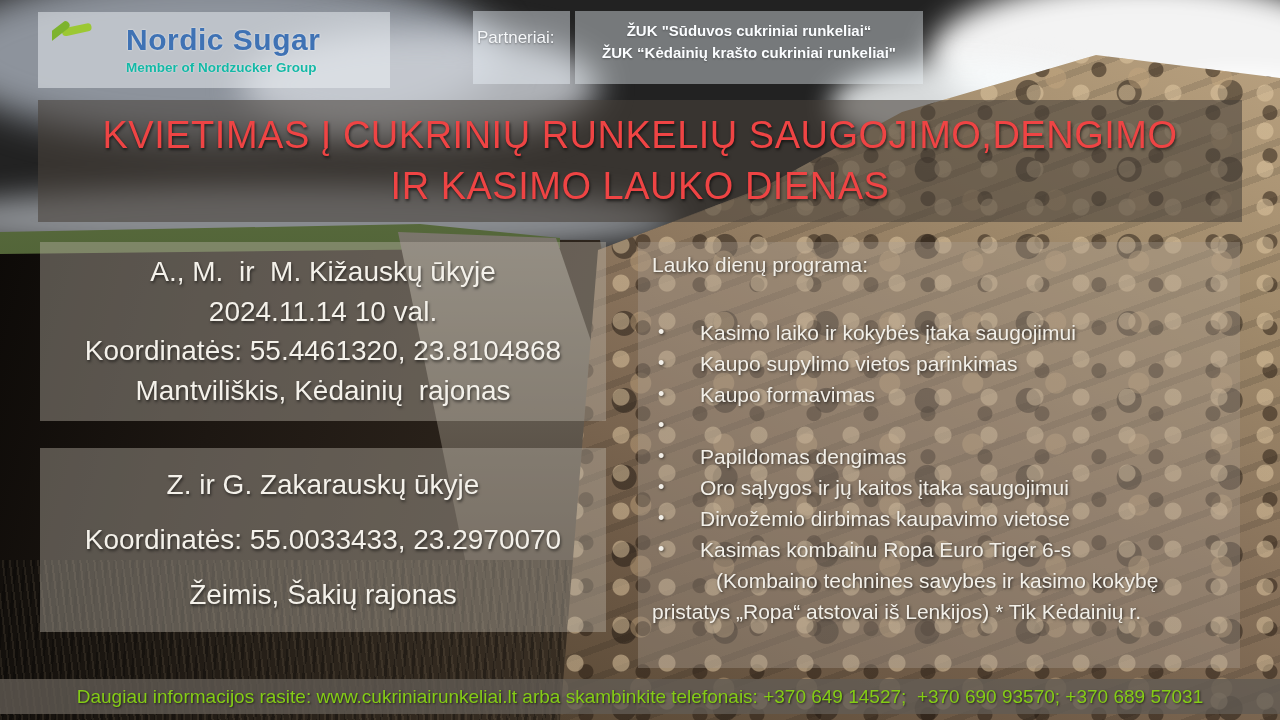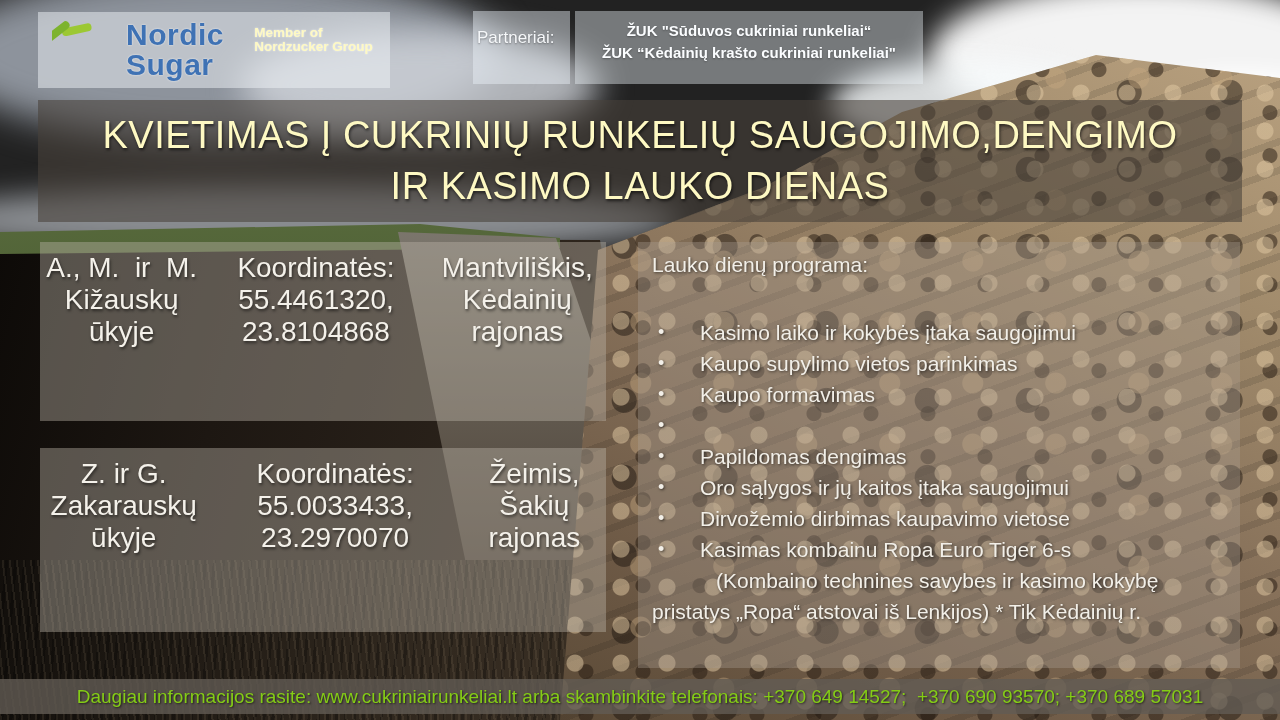--- a/index.html
+++ b/index.html
@@ -58,49 +58,49 @@
     background-size:46px 38px,57px 43px,83px 61px,101px 77px,auto,auto;
   }
   
   .ovl{position:absolute;box-sizing:border-box;}
   .logo-box{
     left:38px;top:12px;width:352px;height:76px;
     background:rgba(238,242,246,0.5);
     display:flex;align-items:center;padding:4px 10px 4px 14px;
   }
   .logo-fan{flex:0 0 auto;margin-right:10px;}
-  .logo-words{display:flex;flex-direction:row;line-height:1;justify-content:flex-end;}
+  .logo-words{display:flex;flex-direction:column;line-height:1;justify-content:flex-end;}
   .logo-title{font-size:30px;font-weight:600;color:#3f72b4;letter-spacing:0.5px;text-shadow:0 0 2px rgba(255,255,255,0.85);}
-  .logo-sub{font-size:13.5px;font-weight:700;color:#fef9c3;margin-top:6px;text-shadow:0 0 2px rgba(255,255,255,0.8);}
+  .logo-sub{font-size:13.5px;font-weight:700;color:#14b8a6;margin-top:6px;text-shadow:0 0 2px rgba(255,255,255,0.8);}
   .partner-label-box{
     left:473px;top:11px;width:97px;height:73px;
     background:rgba(236,242,248,0.45);
     color:#f6f8fa;font-size:17px;
     padding:17px 0 0 4px;text-shadow:0 1px 2px rgba(0,0,0,0.35);
   }
   .partner-names-box{
     left:575px;top:11px;width:348px;height:73px;
     background:rgba(236,242,248,0.42);
     color:#fbfdff;font-size:15px;font-weight:600;
     display:flex;flex-direction:column;align-items:center;justify-content:flex-start;
     padding-top:9px;line-height:22px;text-align:center;
     text-shadow:0 1px 2px rgba(0,0,0,0.3);
   }
   .title-box{
     left:38px;top:100px;width:1204px;height:122px;
     background:rgba(72,65,58,0.58);
     display:flex;flex-direction:column;align-items:center;justify-content:center;
-    color:#fef9c3;font-size:38px;line-height:51px;letter-spacing:0.5px;
+    color:#ef4444;font-size:38px;line-height:51px;letter-spacing:0.5px;
     text-shadow:1px 2px 3px rgba(0,0,0,0.6);
     white-space:pre;
   }
   .farm-box{
     left:40px;width:566px;
     background:rgba(186,178,168,0.42);
-    display:flex;flex-direction:row;justify-content:space-around;
+    display:flex;flex-direction:column;justify-content:space-around;
     color:#f4f1ea;font-size:28px;text-align:center;
     text-shadow:1px 2px 3px rgba(0,0,0,0.55);
     padding:10px 0;white-space:pre-wrap;
   }
   .farm-1{top:242px;height:179px;}
   .farm-2{top:448px;height:184px;}
   .program-box{
     left:638px;top:242px;width:602px;height:426px;
     background:rgba(168,158,148,0.36);
     color:#f2efe8;font-size:21px;
@@ -165,20 +165,21 @@
     <span>ŽUK “Kėdainių krašto cukriniai runkeliai"</span>
   </div>
 
   <div class="ovl title-box">
     <span>KVIETIMAS Į CUKRINIŲ RUNKELIŲ SAUGOJIMO,DENGIMO</span>
     <span>IR KASIMO LAUKO DIENAS</span>
   </div>
 
   <div class="ovl farm-box farm-1">
     <div>A., M.  ir  M. Kižauskų ūkyje</div>
+    <div>2024.11.14 10 val.</div>
     <div>Koordinatės: 55.4461320, 23.8104868</div>
     <div>Mantviliškis, Kėdainių  rajonas</div>
   </div>
 
   <div class="ovl farm-box farm-2">
     <div>Z. ir G. Zakarauskų ūkyje</div>
     <div>Koordinatės: 55.0033433, 23.2970070</div>
     <div>Žeimis, Šakių rajonas</div>
   </div>
 

